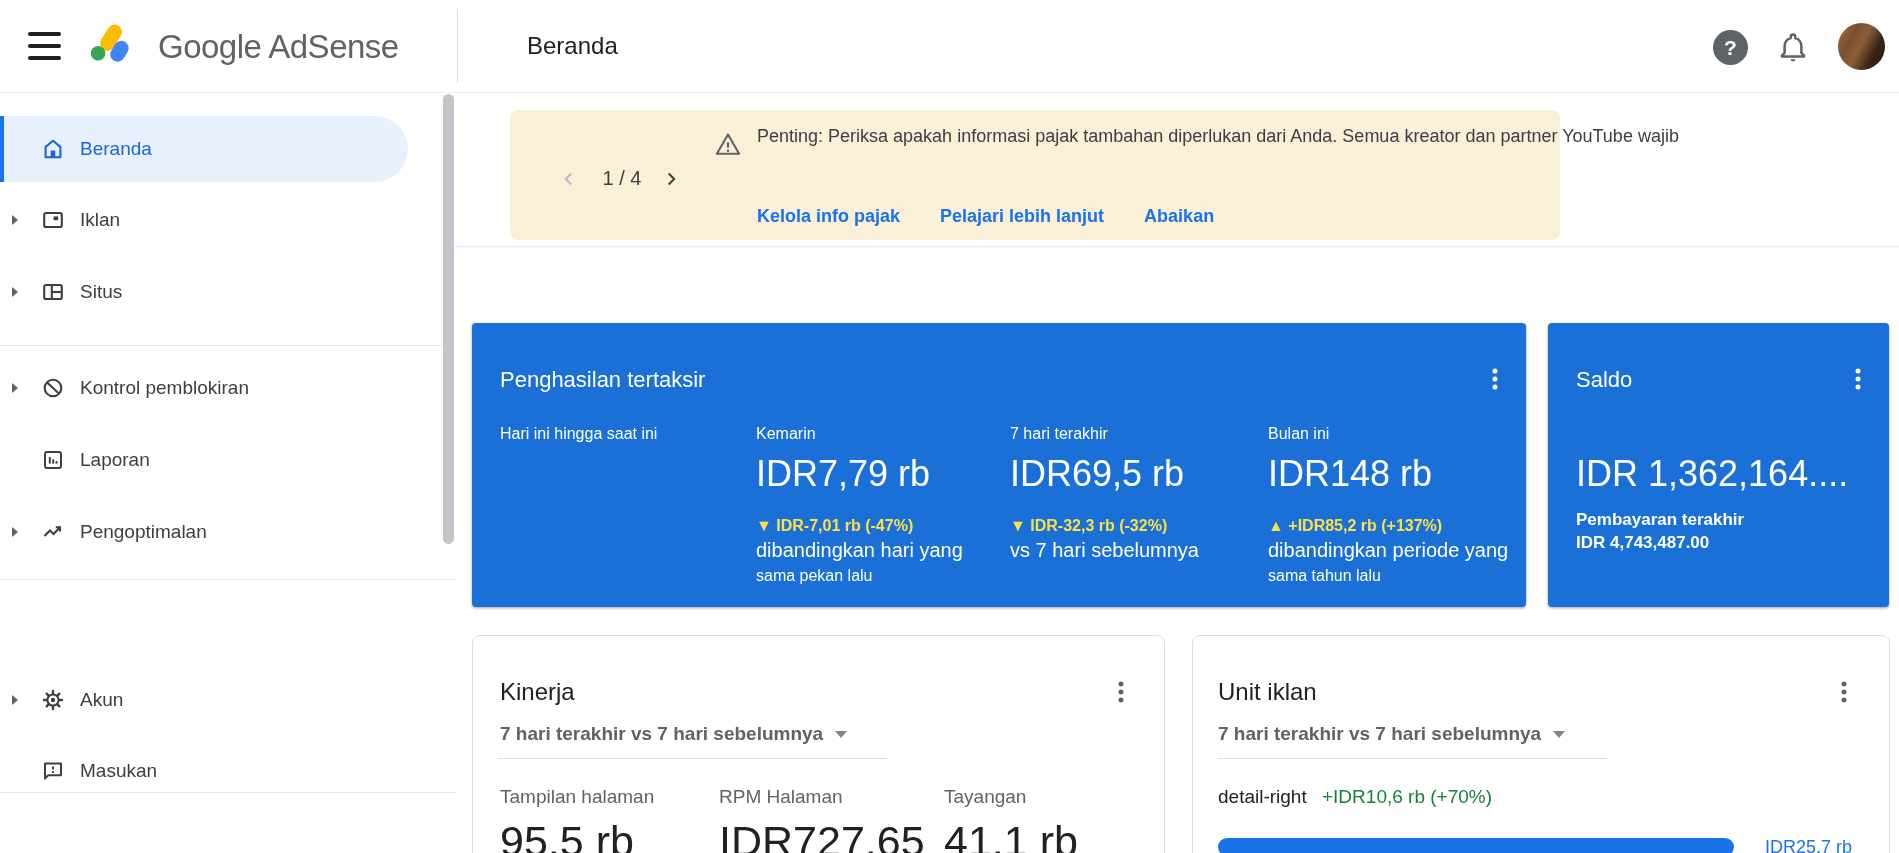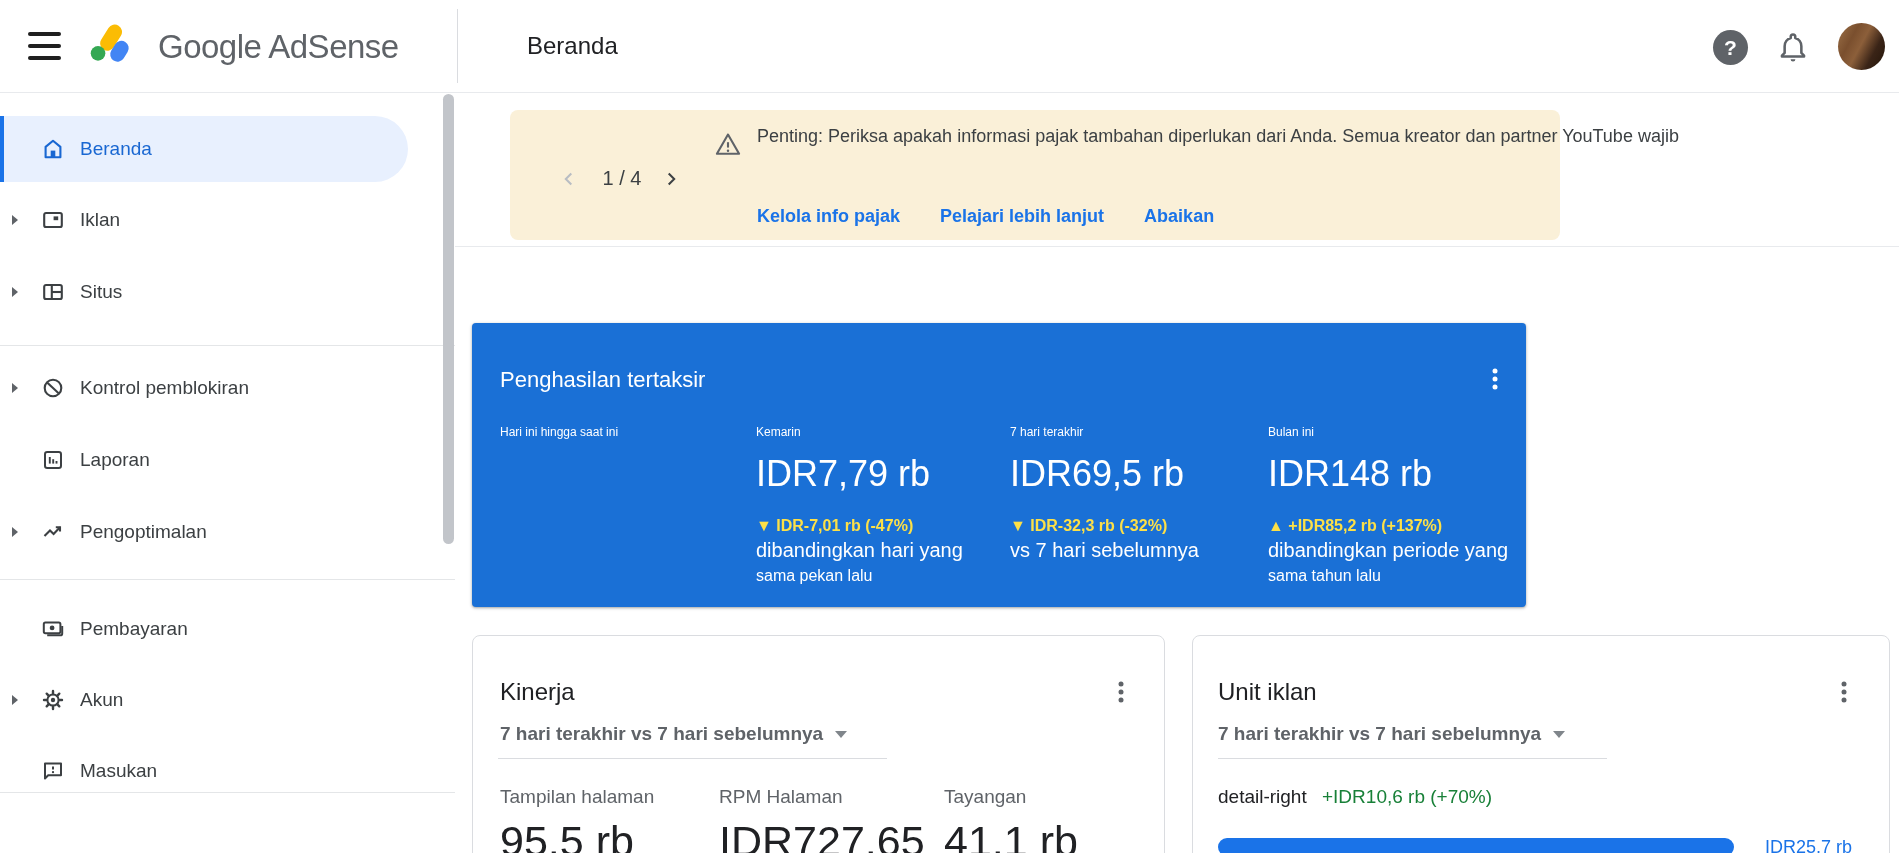--- a/index.html
+++ b/index.html
@@ -47,21 +47,21 @@
 
   
   .blue-card{position:absolute;top:323px;height:284px;background:#1a70d6;border-radius:4px;color:#fff;box-shadow:0 1px 2px rgba(60,64,67,.3),0 1px 3px 1px rgba(60,64,67,.15);}
   #earnings-card{left:472px;width:1054px;}
   #balance-card{left:1548px;width:341px;}
   .card-title-blue{position:absolute;left:28px;top:44px;font-size:22px;color:#fff;white-space:nowrap;}
   .kebab-btn{position:absolute;top:42px;width:26px;height:28px;background:none;border:none;display:flex;align-items:center;justify-content:center;cursor:pointer;padding:0;}
   .kebab-blue{right:18px;color:#fff;}
   .kebab-gray{color:#5f6368;}
   .earn-col{position:absolute;top:0;height:284px;}
-  .col-label{position:absolute;top:102px;font-size:12px;color:#fff;white-space:nowrap;}
+  .col-label{position:absolute;top:102px;font-size:16px;color:#fff;white-space:nowrap;}
   .col-value{position:absolute;top:130px;font-size:36px;color:#fff;white-space:nowrap;}
   .col-delta{position:absolute;top:190px;font-size:16px;font-weight:bold;line-height:25px;color:#fde047;white-space:nowrap;}
   .col-note1{position:absolute;top:215px;font-size:20px;line-height:25px;color:#fff;white-space:nowrap;}
   .col-note2{position:absolute;top:240px;font-size:16px;line-height:25px;color:#fff;white-space:nowrap;}
   #balance-value{position:absolute;left:28px;top:130px;width:300px;font-size:36px;color:#fff;white-space:nowrap;overflow:hidden;}
   #balance-pay-label{position:absolute;left:28px;top:187px;font-size:17px;font-weight:bold;color:#fff;}
   #balance-pay-value{position:absolute;left:28px;top:210px;font-size:17px;font-weight:bold;color:#fff;}
 
   
   .white-card{position:absolute;top:635px;height:300px;background:#fff;border:1px solid #dadce0;border-radius:8px;}
@@ -189,31 +189,20 @@
         <svg viewBox="0 0 24 24" width="24" height="24">
             <path d="M3.5 16 9 10.4l3.6 3.6 6.4-6.7" fill="none" stroke="currentColor" stroke-width="2.1"></path>
             <path d="M14.8 7.3H19v4.3" fill="none" stroke="currentColor" stroke-width="2.1"></path>
           </svg>
       </span>
       <span class="nav-label">Pengoptimalan</span>
     </div>
 
     <div class="side-divider" style="top:487px;"></div>
 
-    <div class="nav-item" style="top:504px;">
-      <span class="arrow-box"></span>
-      <span class="nav-icon">
-        <svg viewBox="0 0 24 24" width="24" height="24">
-            <rect x="2.8" y="5.6" width="16.6" height="10.6" rx="1.6" fill="none" stroke="currentColor" stroke-width="2"></rect>
-            <circle cx="11.1" cy="10.9" r="2.4" fill="currentColor"></circle>
-            <path d="M21.2 9v7.4a1.9 1.9 0 0 1-1.9 1.9H6.2" fill="none" stroke="currentColor" stroke-width="2"></path>
-          </svg>
-      </span>
-      <span class="nav-label">Pembayaran</span>
-    </div>
 
     <div class="nav-item" style="top:575px;">
       <span class="arrow-box">
           <span class="tri-right"></span>
         </span>
       <span class="nav-icon">
         <svg viewBox="0 0 24 24" width="24" height="24">
           <g stroke="currentColor" stroke-width="2.4" stroke-linecap="round">
             <line x1="18" y1="12" x2="21" y2="12"></line>
               <line x1="16.2" y1="16.2" x2="18.3" y2="18.3"></line>
@@ -315,20 +304,33 @@
 
     <div class="earn-col" style="left:796px;width:240px;">
       <div class="col-label">Bulan ini</div>
       <div class="col-value">IDR148 rb</div>
       <div class="col-delta">▲ +IDR85,2 rb (+137%)</div>
       <div class="col-note1">dibandingkan periode yang</div>
       <div class="col-note2">sama tahun lalu</div>
     </div>
   </section>
 
+  <section class="blue-card" id="balance-card">
+    <div class="card-title-blue">Saldo</div>
+    <button class="kebab-btn kebab-blue">
+      <svg viewBox="0 0 6 22" width="6" height="22">
+          <circle cx="3" cy="3" r="2.5" fill="currentColor"></circle>
+          <circle cx="3" cy="11" r="2.5" fill="currentColor"></circle>
+          <circle cx="3" cy="19" r="2.5" fill="currentColor"></circle>
+        </svg>
+    </button>
+    <div id="balance-value">IDR 1,362,164....</div>
+    <div id="balance-pay-label">Pembayaran terakhir</div>
+    <div id="balance-pay-value">IDR 4,743,487.00</div>
+  </section>
 
   <section class="white-card" id="perf-card">
     <div class="card-title-dark">Kinerja</div>
     <button class="kebab-btn kebab-gray" style="right:30px;">
       <svg viewBox="0 0 6 22" width="6" height="22">
           <circle cx="3" cy="3" r="2.5" fill="currentColor"></circle>
           <circle cx="3" cy="11" r="2.5" fill="currentColor"></circle>
           <circle cx="3" cy="19" r="2.5" fill="currentColor"></circle>
         </svg>
     </button>

